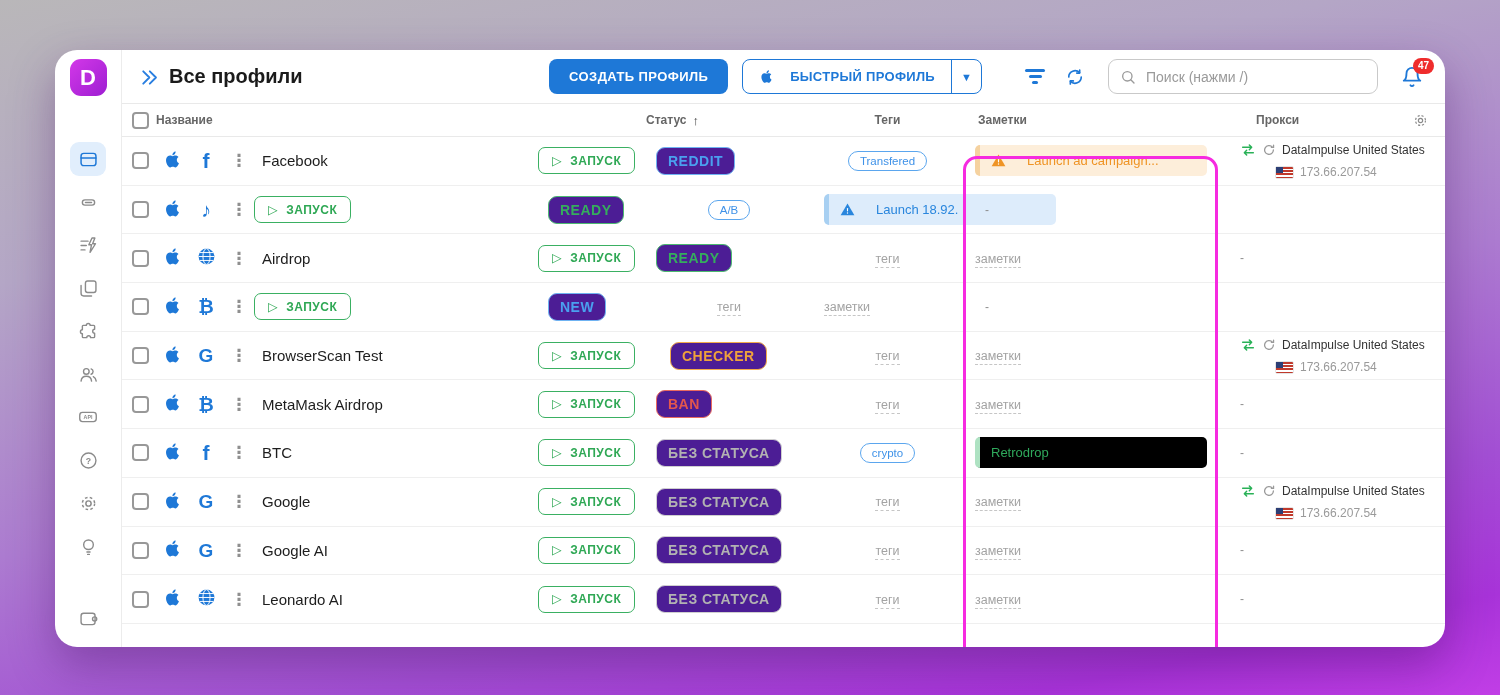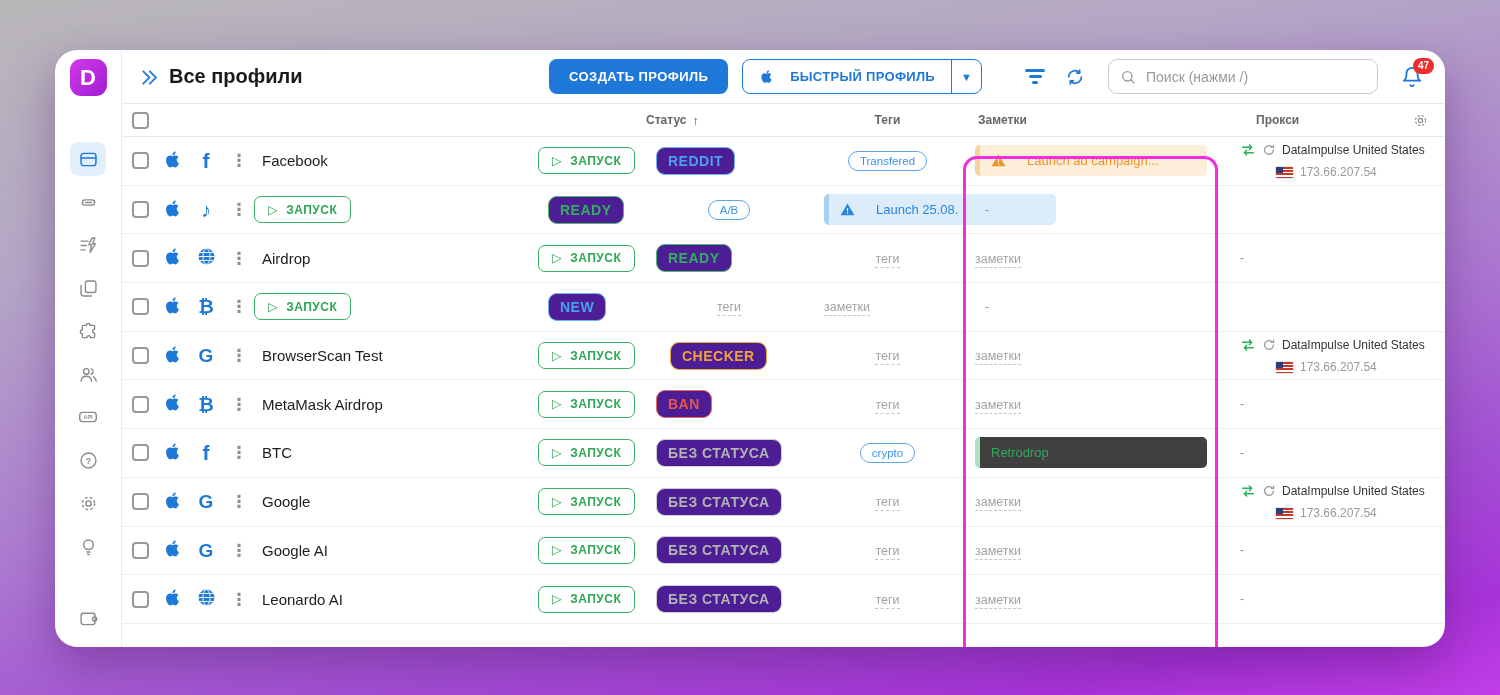--- a/index.html
+++ b/index.html
@@ -74,21 +74,21 @@
   .st-orange { color:#efa23b; border-color:#f2ab4b;margin-left:24px; }
   .st-red { color:#e4574c; border-color:#e96a60; }
   .st-gray { color:#b2b2b2; border-color:#cfcfcf; }
   .c-tags { text-align:center; }
   .tag-pill { display:inline-block; border:1px solid #5ba6ee; color:#3f92e8; border-radius:11px; font-size:11.5px; padding:3px 11px; cursor:pointer; background:#fff; }
   .ph { color:#a3a3a3; font-size:12.5px; border-bottom:1px dashed #c6c6c6; padding-bottom:1px; display:inline-block; cursor:pointer; }
   .c-notes { padding-left:12px; }
   .note-box { width:232px; border-radius:5px; padding:8px 10px 8px 11px; font-size:13px; display:flex; align-items:center; gap:21px; border-left:5px solid; cursor:pointer; }
   .note-orange { background:#fdeeda; border-color:#f5d2a0; color:#ef9425; }
   .note-blue   { background:#ddecfb; border-color:#a8d0f2; color:#2986dd; }
-  .note-green  { background:#404040; border-color:#aee2c2; color:#2fa95c; }
+  .note-green  { background:#000000; border-color:#aee2c2; color:#2fa95c; }
   .note-warn { display:flex; }
   .c-proxy { padding-left:22px; font-size:12px; }
   .proxy-line1 { display:flex; align-items:center; gap:6px; color:#333; }
   .proxy-line2 { display:flex; align-items:center; gap:7px; margin-left:36px; margin-top:7px; color:#9a9a9a; }
   .proxy-empty { color:#8f8f8f; }
   .flag { width:17px; height:11px; border-radius:1px; position:relative; flex-shrink:0;
           background:repeating-linear-gradient(#c0392b 0 1.6px,#fff 1.6px 3.2px); outline:1px solid rgba(0,0,0,.1); }
   .flag::after { content:""; position:absolute; left:0; top:0; width:7px; height:6px; background:#2c3e75; }
   .hl { position:absolute; left:841px; top:53px; width:255px; height:527px; border:3px solid #f62ae0; border-radius:14px; pointer-events:none; z-index:5; }
   .swap-ic, .pref-ic { display:flex; cursor:pointer; }
@@ -222,20 +222,21 @@
           <span class="badge">47</span>
         </span>
       </div>
     </div>
 
     <div class="table">
       <div class="thead">
         <div>
             <div class="cb"></div>
           </div>
+        <div class="th-name">Название</div>
         <div class="th-status">
           <span>Статус</span>
           <span class="sort-arrow">↑</span>
         </div>
         <div class="th-tags">Теги</div>
         <div class="th-notes">Заметки</div>
         <div class="th-proxy">
           <span>Прокси</span>
           <span class="th-gear">
             <svg width="17" height="17" viewBox="0 0 24 24" fill="none" stroke="currentColor" stroke-width="1.7">
@@ -328,21 +329,21 @@
   <div class="c-tags"><span class="tag tag-pill">A/B</span></div>
   <div class="c-notes">
     <span class="note note-box note-blue">
       <span class="note-warn">
                   <svg width="15" height="15" viewBox="0 0 24 24">
                     <path fill="currentColor" d="M12 2.5 23 21H1z"></path>
                     <rect x="11.1" y="9.5" width="1.8" height="5.5" rx=".9" fill="#fff"></rect>
                     <circle cx="12" cy="17.6" r="1.1" fill="#fff"></circle>
                   </svg>
                 </span>
-      <span class="note-text">Launch 25.08.</span>
+      <span class="note-text">Launch 18.92.</span>
     </span>
   </div>
   <div class="c-proxy">
 
     <div class="proxy-empty">-</div>
   </div>
 </div>
           <div class="trow">
   <div>
               <div class="cb"></div>

